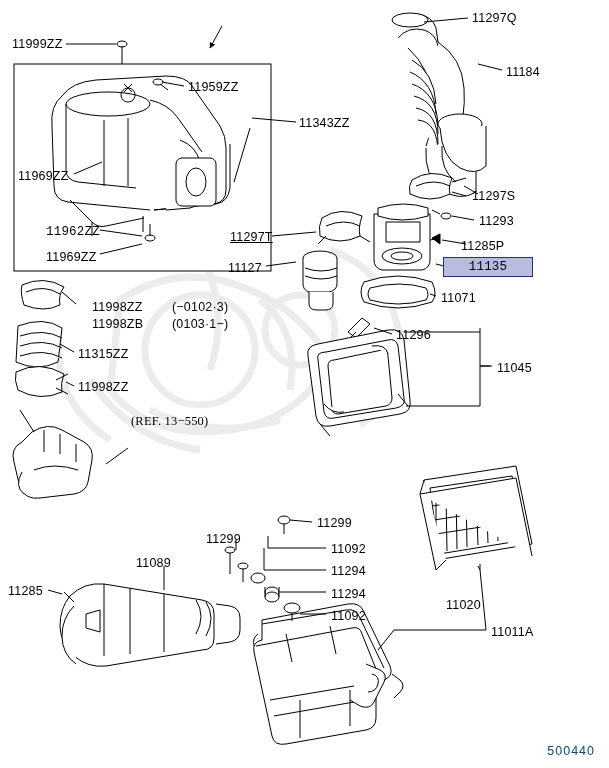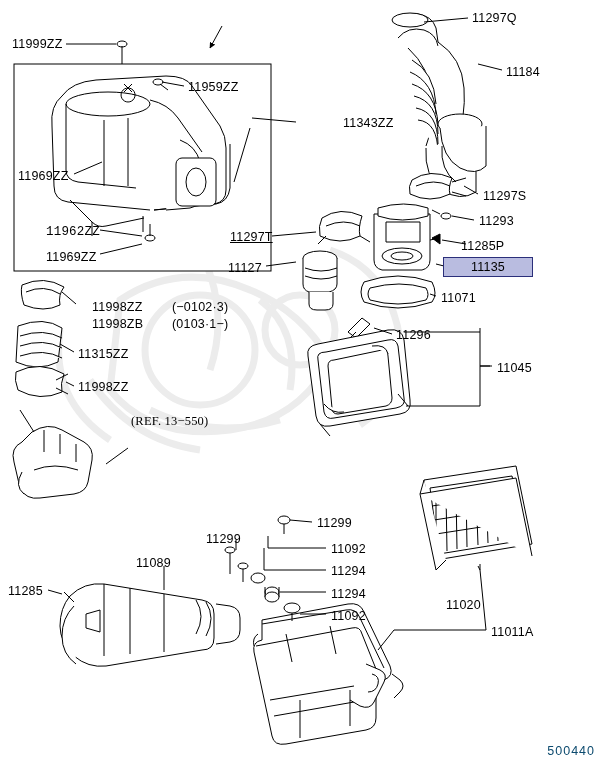--- a/index.html
+++ b/index.html
@@ -267,32 +267,32 @@
       <path d="M486 630 l-92 0 l-16 20"></path>
       <path d="M128 448 l-22 16"></path>
       <path d="M452 268 l-16 -4"></path>
     </g>
   </svg>
 
 
   <div class="lbl" style="left:131px; top:415px;font-family:Liberation Serif, serif;">(REF. 13−550)</div>
 
   <div class="highlight-box" style="left:443px; top:257px; width:90px; height:20px; display:flex; align-items:center; justify-content:center;">
-    <span class="lbl" style="font-size:12.5px;">11135</span>
+    <span class="lbl" style="font-size:12.5px;font-family:Liberation Mono, monospace;">11135</span>
   </div>
 
   <div class="lbl" style="left:12px;  top:38px;">11999ZZ</div>
   <div class="lbl" style="left:188px; top:81px;">11959ZZ</div>
-  <div class="lbl" style="left:299px; top:117px;margin-left:44px;">11343ZZ</div>
+  <div class="lbl" style="left:299px; top:117px;">11343ZZ</div>
   <div class="lbl" style="left:18px;  top:170px;">11969ZZ</div>
   <div class="lbl" style="left:46px;  top:226px;font-family:Liberation Mono, monospace;">11962ZZ</div>
   <div class="lbl" style="left:46px;  top:251px;">11969ZZ</div>
   <div class="lbl" style="left:472px; top:12px;">11297Q</div>
   <div class="lbl" style="left:506px; top:66px;">11184</div>
-  <div class="lbl" style="left:483px; top:190px;">11297S</div>
+  <div class="lbl" style="left:472px; top:190px;">11297S</div>
   <div class="lbl" style="left:479px; top:215px;">11293</div>
   <div class="lbl" style="left:461px; top:240px;">11285P</div>
   <div class="lbl" style="left:230px; top:231px;text-decoration:underline;">11297T</div>
   <div class="lbl" style="left:228px; top:262px;">11127</div>
   <div class="lbl" style="left:441px; top:292px;">11071</div>
   <div class="lbl" style="left:92px;  top:301px;">11998ZZ</div>
   <div class="lbl" style="left:172px; top:301px;">(−0102·3)</div>
   <div class="lbl" style="left:92px;  top:318px;">11998ZB</div>
   <div class="lbl" style="left:172px; top:318px;">(0103·1−)</div>
   <div class="lbl" style="left:78px;  top:348px;">11315ZZ</div>

